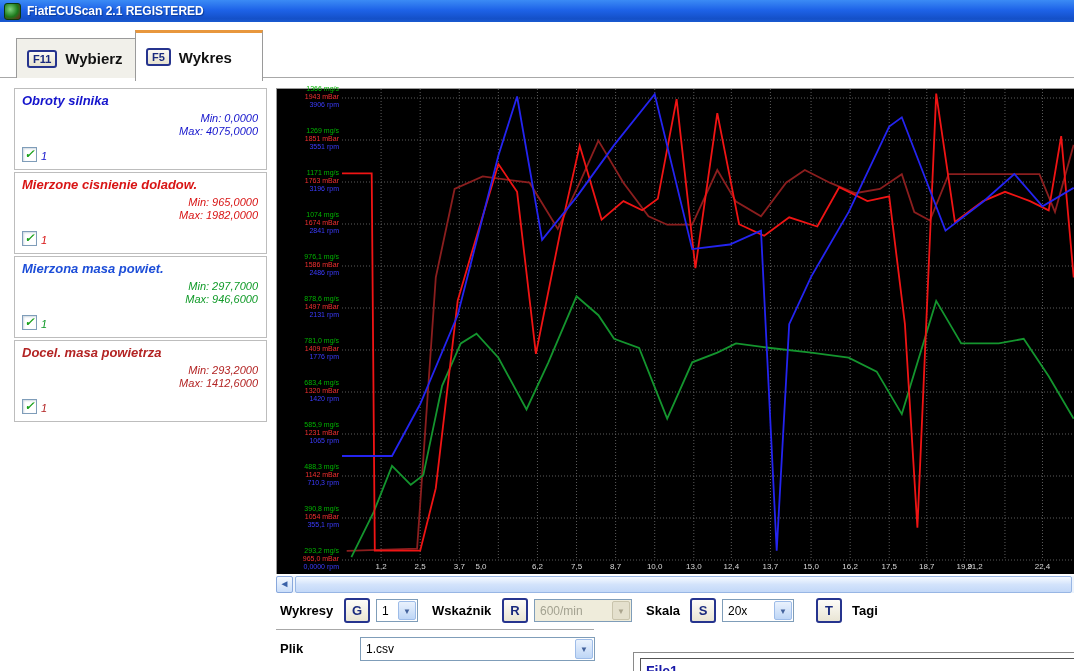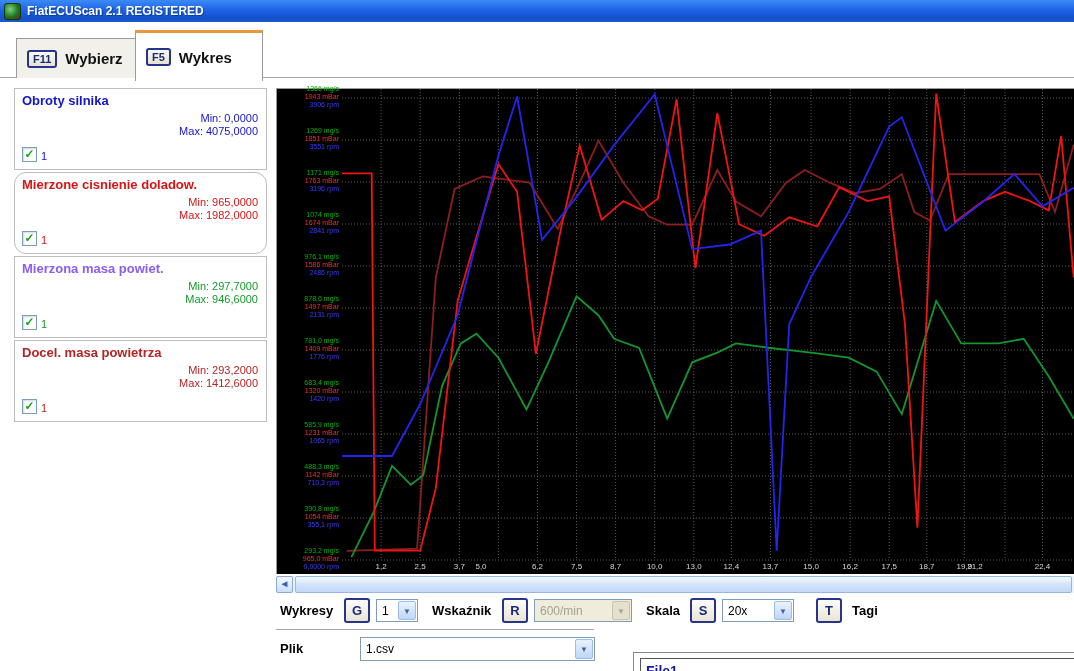--- a/index.html
+++ b/index.html
@@ -23,21 +23,21 @@
   .tab{position:absolute;display:flex;align-items:center;gap:8px;padding:0 10px;
     border:1px solid #9a9a9a;border-bottom:none;background:#f1f0ea;cursor:default;}
   .tab.inactive{left:16px;top:38px;width:102px;height:39px;}
   .tab.active{left:135px;top:30px;width:106px;height:48px;background:#ffffff;
     border-top:3px solid #e8973d;z-index:3;}
   .tab .fkey{display:inline-block;padding:1px 4px;border:2px solid #26348e;border-radius:3px;
     background:linear-gradient(180deg,#fbfaf4,#e6e2cf);color:#1a2a7e;font-size:11px;font-weight:bold;}
   .tab .tlabel{font-size:15px;font-weight:bold;color:#111;}
   
   .card{position:absolute;left:14px;width:253px;height:82px;background:#ffffff;
-    border:1px solid #bdbdbd;box-sizing:border-box;}
+    border:1px solid #bdbdbd;box-sizing:border-box;font-style:italic;}
   .card .ctitle{position:absolute;left:7px;top:4px;font-size:13px;font-weight:bold;}
   .card .cmin{position:absolute;right:8px;top:23px;font-size:11px;}
   .card .cmax{position:absolute;right:8px;top:36px;font-size:11px;}
   .card .cb{position:absolute;left:7px;bottom:7px;width:13px;height:13px;background:#fff;
     border:1px solid #7f9db9;box-shadow:inset 1px 1px 2px #cfd8e0;
     font-size:12px;line-height:12px;text-align:center;color:#1ba11b;font-weight:bold;cursor:default;}
   .card .cblabel{position:absolute;left:26px;bottom:7px;font-size:11px;}
   
   .chartbox{position:absolute;left:276px;top:88px;width:798px;height:486px;
     background:#000;border-top:1px solid #9a9a9a;border-left:1px solid #9a9a9a;box-sizing:border-box;}
@@ -97,29 +97,29 @@
 </div>
 
 <div id="sidebar">
     <div class="card" style="top: 88px;">
     <div class="ctitle" style="color: rgb(20, 20, 204);">Obroty silnika</div>
     <div class="cmin" style="color: rgb(20, 20, 204);">Min: 0,0000</div>
     <div class="cmax" style="color: rgb(20, 20, 204);">Max: 4075,0000</div>
     <div class="cb">✓</div>
     <div class="cblabel" style="color: rgb(20, 20, 204);">1</div>
   </div>
-    <div class="card" style="top: 172px; border-radius: 12px;">
+    <div class="card" style="top: 172px;">
     <div class="ctitle" style="color: rgb(216, 20, 20);">Mierzone cisnienie doladow.</div>
     <div class="cmin" style="color: rgb(216, 20, 20);">Min: 965,0000</div>
     <div class="cmax" style="color: rgb(216, 20, 20);">Max: 1982,0000</div>
     <div class="cb">✓</div>
     <div class="cblabel" style="color: rgb(216, 20, 20);">1</div>
   </div>
     <div class="card" style="top: 256px;">
-    <div class="ctitle" style="color: #8b5cf6;">Mierzona masa powiet.</div>
+    <div class="ctitle" style="color: #1d4ed8;">Mierzona masa powiet.</div>
     <div class="cmin" style="color: rgb(16, 154, 40);">Min: 297,7000</div>
     <div class="cmax" style="color: rgb(16, 154, 40);">Max: 946,6000</div>
     <div class="cb">✓</div>
     <div class="cblabel" style="color: rgb(16, 154, 40);">1</div>
   </div>
     <div class="card" style="top: 340px;">
     <div class="ctitle" style="color: rgb(179, 36, 36);">Docel. masa powietrza</div>
     <div class="cmin" style="color: rgb(179, 36, 36);">Min: 293,2000</div>
     <div class="cmax" style="color: rgb(179, 36, 36);">Max: 1412,6000</div>
     <div class="cb">✓</div>

